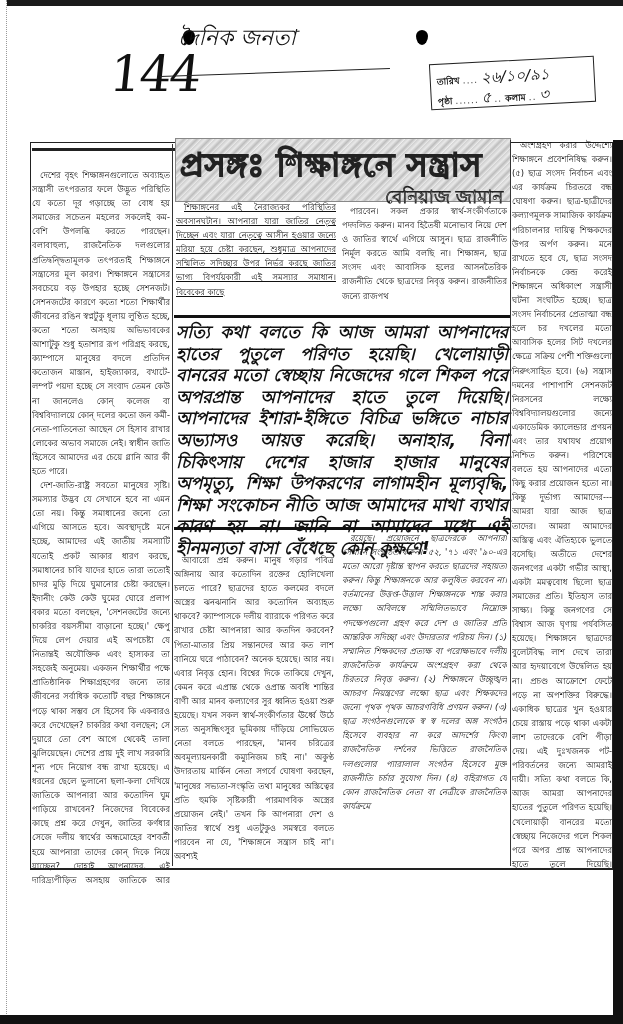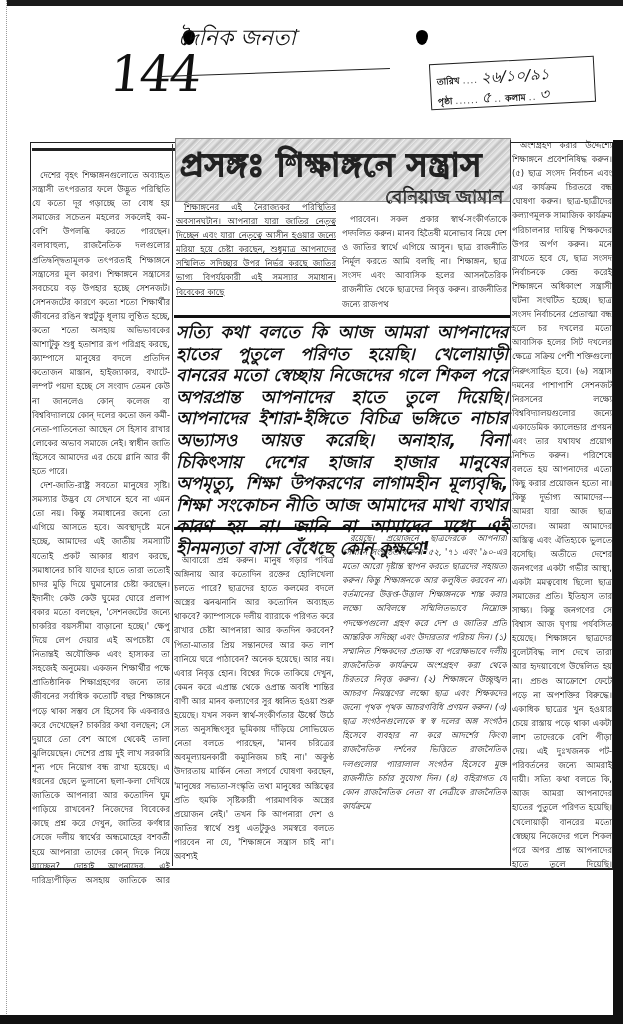--- a/index.html
+++ b/index.html
@@ -41,21 +41,21 @@
   .col-rule { position: absolute; width: 1px; background: #333; }
 
   .headline-box { position: absolute; left: 175px; top: 138px; width: 334px; height: 62px;
     background: repeating-linear-gradient(135deg, #d0d0d0 0px, #e9e9e9 3px, #bdbdbd 6px, #eeeeee 9px); border: 1px solid #888; }
   .headline { position: absolute; left: 180px; top: 140px; font-size: 32px; font-weight: bold; color: #fff;
     -webkit-text-stroke: 1.2px #222; letter-spacing: 0.5px; white-space: nowrap; }
   .byline-box { position: absolute; left: 385px; top: 183px; width: 118px; height: 18px; }
   .byline { font-size: 18px; color: #fff; -webkit-text-stroke: 0.8px #222; white-space: nowrap; }
 
   .col2a { left: 176px; top: 200px; width: 160px; height: 110px; text-decoration: underline; }
-  .col3a { left: 342px; top: 212px; width: 165px; height: 110px; }
+  .col3a { left: 342px; top: 204px; width: 165px; height: 110px; }
   .mid-rule-top { position: absolute; left: 174px; top: 315px; width: 336px; height: 3px; background: #111; }
 
   .pull-quote { position: absolute; left: 176px; top: 322px; width: 332px; font-size: 17.2px; line-height: 21.6px;
     font-weight: bold; font-style: italic; letter-spacing: -0.2px; color: #111; text-align: justify; }
   .mid-rule-bottom { position: absolute; left: 174px; top: 527px; width: 336px; height: 3px; background: #111; }
 
   .col2b { left: 174px; top: 553px; width: 160px; height: 335px; }
   .col3b { left: 342px; top: 531px; width: 165px; height: 335px; font-style: italic; }
   .bottom-line { position: absolute; left: 30px; top: 868px; width: 583px; height: 2px; background: #222; }
 </style>

